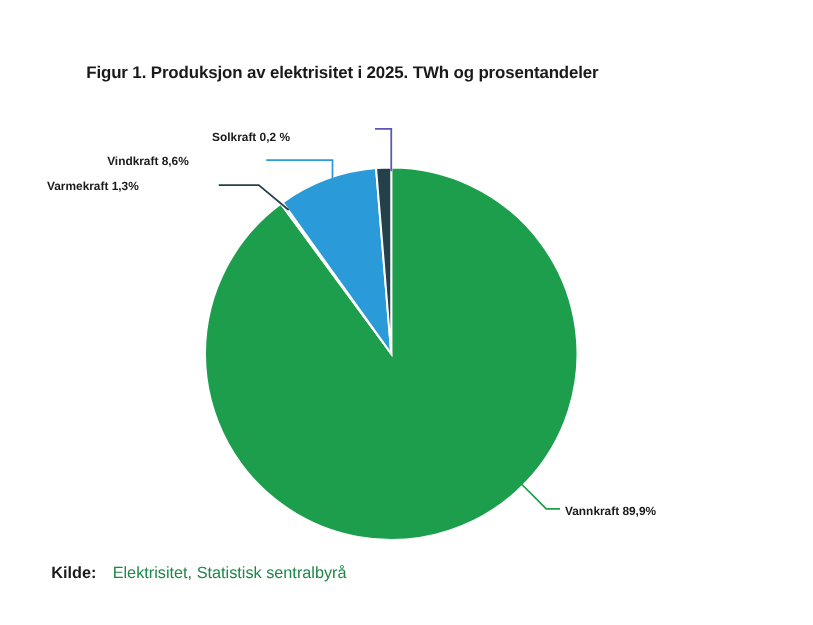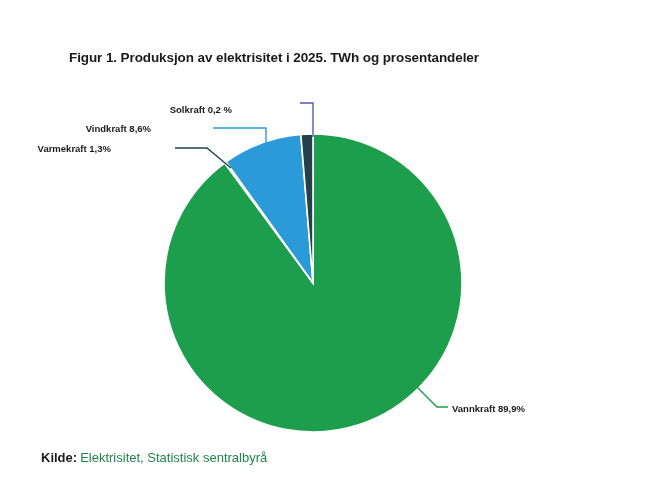--- a/index.html
+++ b/index.html
@@ -62,21 +62,21 @@
     top: 450px;
     font-size: 13px;
     white-space: nowrap;
   }
   #source-label {
     font-weight: bold;
     color: #1a1a1a;
   }
   #source-link {
     color: #1d8649;
-    margin-left: 3px;
+    margin-left: 13px;
   }
 </style>
 </head>
 <body>
 
 <div id="figure-root">
 
   <div id="chart-title">Figur 1. Produksjon av elektrisitet i 2025. TWh og prosentandeler</div>
 
   <div id="pie-wrap">

